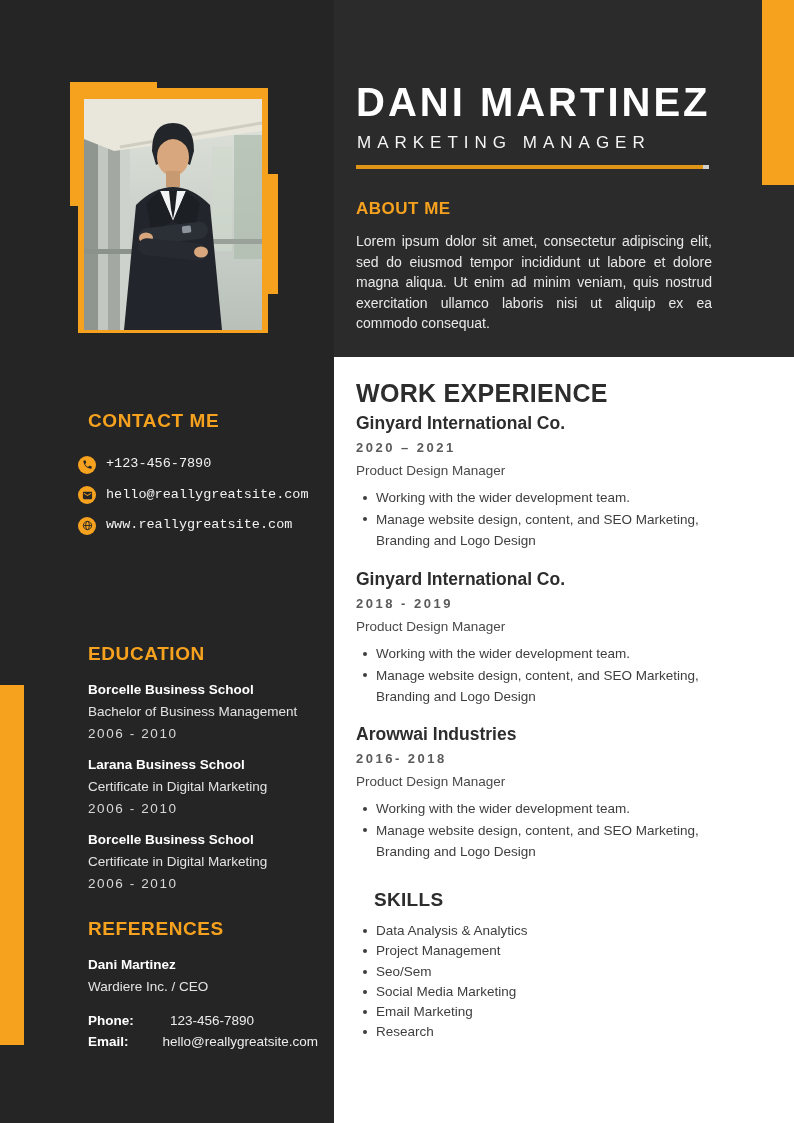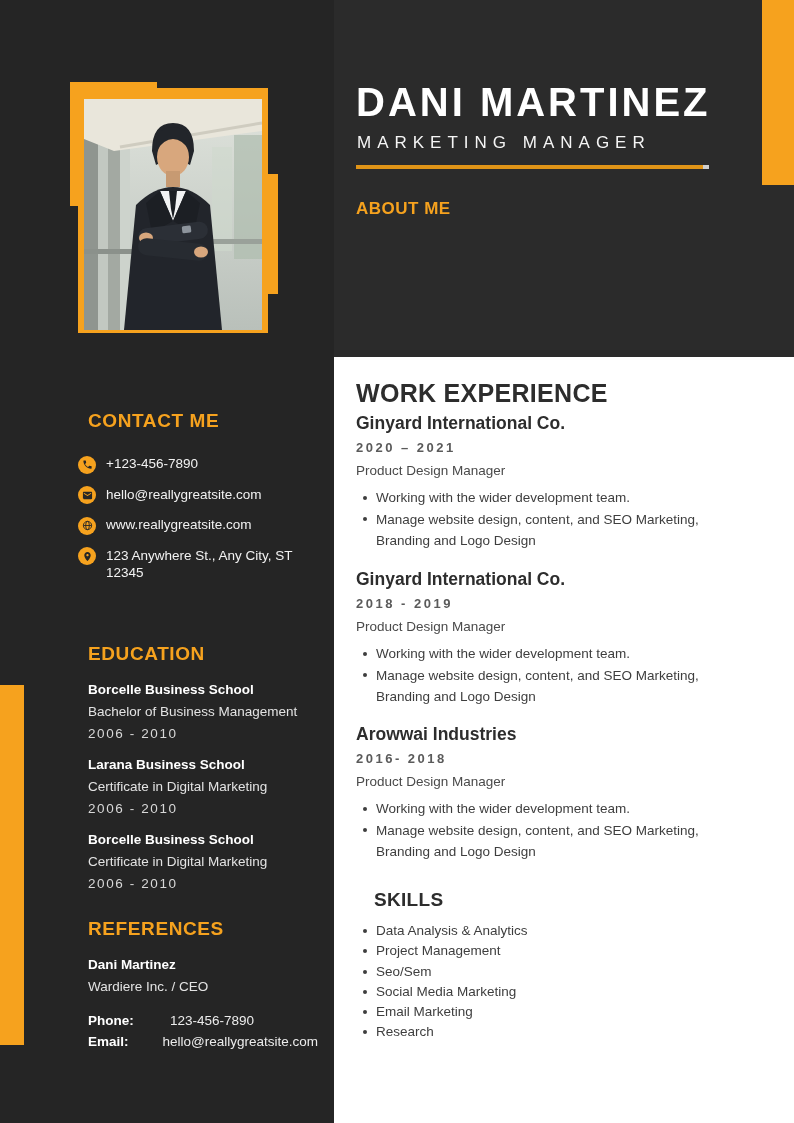--- a/index.html
+++ b/index.html
@@ -19,21 +19,21 @@
   .frame-a { position:absolute; left:70px;  top:82px;  width:87px;  height:124px; background:#F6A21E; }
   .frame-b { position:absolute; left:78px;  top:88px;  width:190px; height:245px; background:#F6A21E; }
   .frame-c { position:absolute; left:268px; top:174px; width:10px;  height:120px; background:#F6A21E; }
   .photo   { position:absolute; left:84px;  top:99px;  width:178px; height:231px; overflow:hidden; }
 
   
   .side-heading {
     color:#F6A21E; font-size:19px; font-weight:800; letter-spacing:0.6px;
   }
   .contact-heading { position:absolute; left:88px; top:410px; }
-  .contact-list { position:absolute; left:78px; top:455px; width:232px; }
+  .contact-list { position:absolute; left:78px; top:455px; width:232px;font-family:Liberation Mono, monospace; }
   .contact-row { display:flex; align-items:flex-start; margin-bottom:12px; }
   .ci {
     flex:0 0 18px; width:18px; height:18px; border-radius:50%;
     background:#F6A21E; display:flex; align-items:center; justify-content:center;
     margin-top:0.5px;
   }
   .ci svg { width:11px; height:11px; display:block; }
   .contact-text { margin-left:10px; color:#F2F2F2; font-size:13.5px; line-height:17px; width:200px; }
 
   .education-heading { position:absolute; left:88px; top:643px; }
@@ -171,28 +171,20 @@
     <div class="contact-row">
       <span class="ci">
         <svg viewBox="0 0 24 24" fill="none" stroke="#262626" stroke-width="2">
             <circle cx="12" cy="12" r="9"></circle>
             <ellipse cx="12" cy="12" rx="4" ry="9"></ellipse>
             <line x1="3" y1="12" x2="21" y2="12"></line>
           </svg>
       </span>
       <span class="contact-text">www.reallygreatsite.com</span>
     </div>
-    <div class="contact-row">
-      <span class="ci">
-        <svg viewBox="0 0 24 24">
-            <path fill="#262626" d="M12 2C8.13 2 5 5.13 5 9c0 5.25 7 13 7 13s7-7.75 7-13c0-3.87-3.13-7-7-7zm0 9.5c-1.38 0-2.5-1.12-2.5-2.5s1.12-2.5 2.5-2.5 2.5 1.12 2.5 2.5-1.12 2.5-2.5 2.5z"></path>
-          </svg>
-      </span>
-      <span class="contact-text">123 Anywhere St., Any City, ST 12345</span>
-    </div>
   </div>
 
   <div class="side-heading education-heading">EDUCATION</div>
   <div class="education-list">
     <div class="edu-item">
       <div class="edu-school">Borcelle Business School</div>
       <div class="edu-degree">Bachelor of Business Management</div>
       <div class="edu-years">2006 - 2010</div>
     </div>
     <div class="edu-item">
@@ -220,20 +212,21 @@
         <span class="ref-label">Email:</span>
         <span class="ref-value">hello@reallygreatsite.com</span>
       </div>
     </div>
   </div>
 
   <h1 class="name">DANI MARTINEZ</h1>
   <div class="job-title">MARKETING MANAGER</div>
   <div class="title-rule"></div>
   <div class="about-heading">ABOUT ME</div>
+  <p class="about-text">Lorem ipsum dolor sit amet, consectetur adipiscing elit, sed do eiusmod tempor incididunt ut labore et dolore magna aliqua. Ut enim ad minim veniam, quis nostrud exercitation ullamco laboris nisi ut aliquip ex ea commodo consequat.</p>
 
   <div class="work-heading">WORK EXPERIENCE</div>
 
   <div class="job job1">
     <div class="job-company">Ginyard International Co.</div>
     <div class="job-period">2020 – 2021</div>
     <div class="job-role">Product Design Manager</div>
     <ul class="job-bullets">
       <li>Working with the wider development team.</li>
       <li>Manage website design, content, and SEO Marketing, Branding and Logo Design</li>

